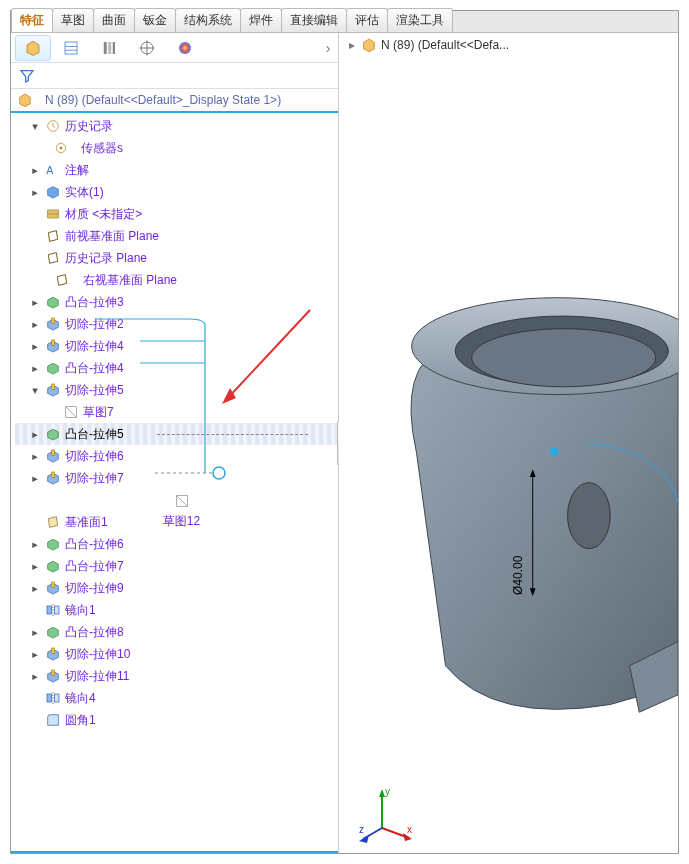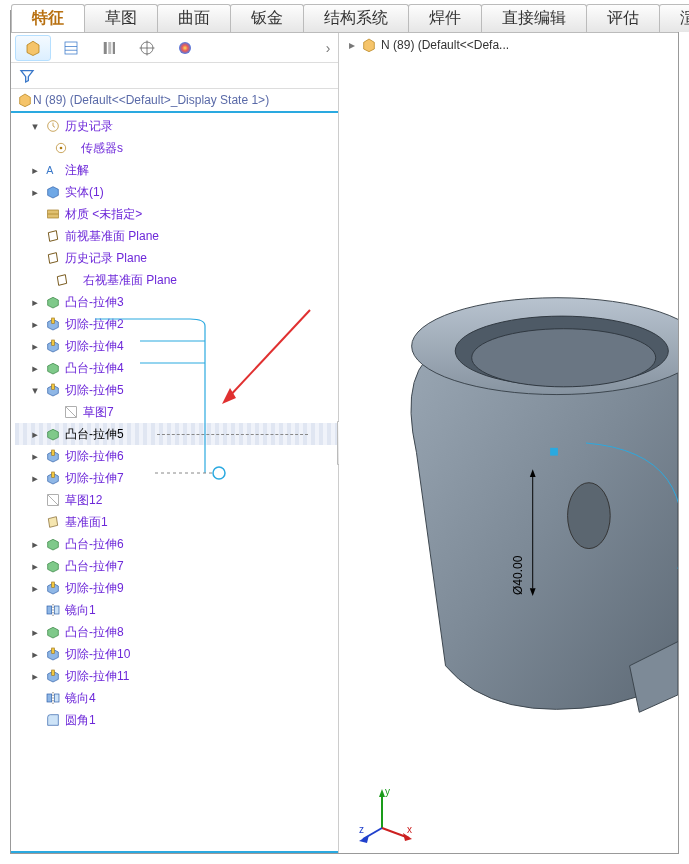--- a/index.html
+++ b/index.html
@@ -21,27 +21,27 @@
     flex-direction: column;
   }
   .tabs {
     display: flex;
     background: #e8e8e8;
     border-bottom: 1px solid #bbb;
     height: 22px;
     align-items: flex-end;
   }
   .tab {
-    padding: 3px 20px;
+    padding: 3px 8px;
     border: 1px solid #bbb;
     border-bottom: none;
     background: linear-gradient(#fdfdfd,#e6e6e6);
     margin-right: -1px;
     border-radius: 3px 3px 0 0;
-    font-size: 16px;
+    font-size: 12px;
     color: #333;
     white-space: nowrap;
     position: relative;
   }
   .tab.active {
     background: #fff;
     font-weight: bold;
     color: #b87010;
     z-index: 2;
   }
@@ -83,21 +83,21 @@
     border-bottom:1px solid #ddd;
     display:flex;
     align-items:center;
     padding-left:8px;
   }
   .header-row {
     border-bottom:2px solid #2aa9e0;
     padding:3px 6px;
     display:flex;
     align-items:center;
-    gap:0;
+    gap:12px;
   }
   .header-row span.txt { color:#5a6aa8;}
   .tree {
     flex:1;
     overflow:auto;
     padding:2px 0 6px 4px;
     border-bottom:2px solid #2aa9e0;
   }
   .tree-item {
     display:flex;
@@ -406,21 +406,21 @@
           <div class="tree-item" style="padding-left: 14px;">
             <span class="exp">▸</span>
             <span class="icon">
               <svg width="16" height="16" viewBox="0 0 24 24">
                 <polygon points="4,9 12,5 20,9 20,17 12,21 4,17" fill="#8fb7e6" stroke="#2a5ca8"></polygon>
                 <rect x="10" y="3" width="4" height="8" fill="#f2c840" stroke="#a07820"></rect>
               </svg>
             </span>
             <span class="label">切除-拉伸7</span>
           </div>
-          <div class="tree-item" style="padding-left: 14px;">
+          <div class="tree-item" style="padding-left: 14px; flex-direction: column;">
             <span class="exp"></span>
             <span class="icon">
               <svg width="16" height="16" viewBox="0 0 24 24">
                 <rect x="4" y="4" width="16" height="16" fill="none" stroke="#888"></rect>
                 <line x1="4" y1="4" x2="20" y2="20" stroke="#888"></line>
               </svg>
             </span>
             <span class="label">草图12</span>
           </div>
           <div class="tree-item" style="padding-left: 14px;">

